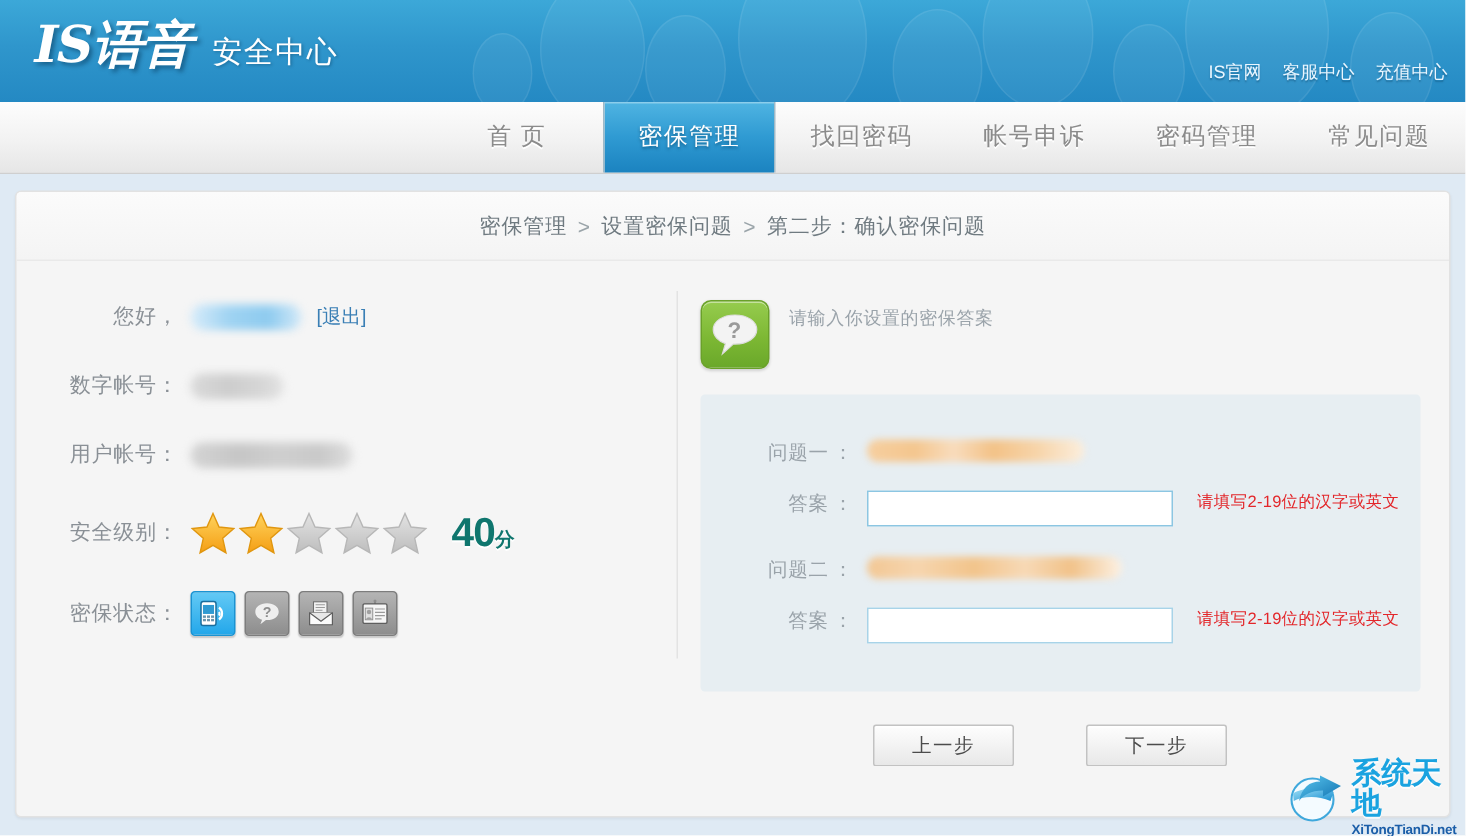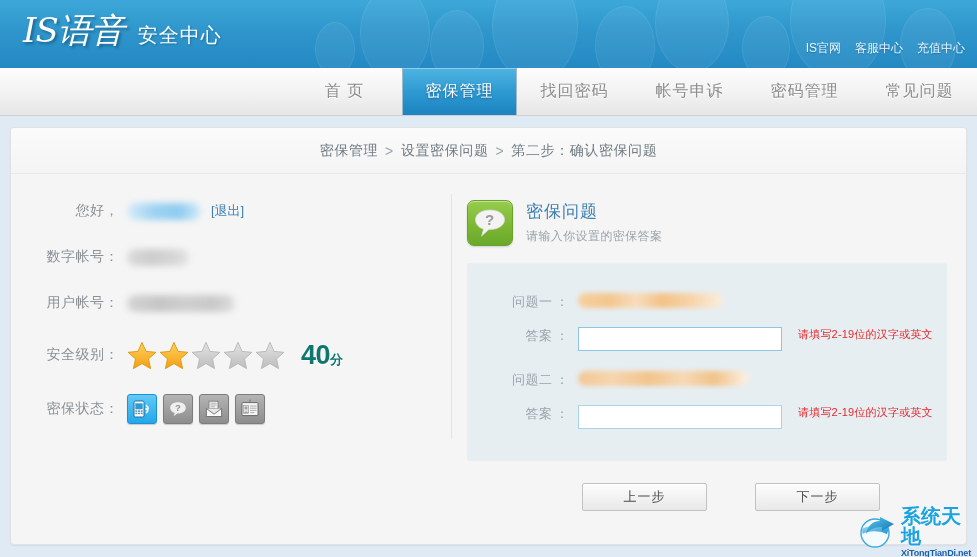--- a/index.html
+++ b/index.html
@@ -32,21 +32,21 @@
   .bubble.b7 { width: 96px;  height: 120px; left: 790px; top: -40px; }
   .bubble.b8 { width: 56px;  height: 74px;  left: 900px; top: 8px; }
   .bubble.b9 { width: 40px;  height: 54px;  left: 315px; top: 22px; }
 
   .logo-wrap {
     position: absolute; left: 23px; top: 8px;
     display: flex; align-items: baseline; gap: 14px;
   }
   .logo-main {
     font-family: "DejaVu Serif", "Liberation Serif", serif;
-    font-weight: normal;
+    font-weight: bold;
     font-style: italic;
     font-size: 34px;
     color: #ffffff;
     letter-spacing: -1px;
     text-shadow: 2px 2px 3px rgba(0,40,70,0.45);
     line-height: 44px;
   }
   .logo-sub {
     font-size: 20px;
     color: #ffffff;
@@ -275,21 +275,21 @@
   }
   .gap-line { height: 20px; }
 
   
   .btn-row {
     display: flex; gap: 48px;
     margin-top: 22px;
     padding-left: 115px;
   }
   .btn {
-    width: 125px; height: 28px;
+    width: 94px; height: 28px;
     background: linear-gradient(180deg, #fdfdfd 0%, #f3f3f3 50%, #e8e8e8 100%);
     border: 1px solid #c2c2c2;
     border-radius: 2px;
     font-size: 13px; color: #4c4c4c;
     letter-spacing: 1px;
     cursor: pointer;
     font-family: "Liberation Sans", sans-serif;
     box-shadow: inset 0 1px 0 #fff;
   }
 
@@ -486,21 +486,20 @@
       <div class="col-right">
 
         <div class="q-head">
           <span class="q-icon">
             <svg width="34" height="32" viewBox="0 0 34 32">
               <path d="M17 3 C8.7 3 2.5 7.1 2.5 12.7 C2.5 17 5.8 20.6 10.6 22.1 L8.6 29 L15.9 22.4 C16.3 22.4 16.6 22.4 17 22.4 C25.3 22.4 31.5 18.3 31.5 12.7 C31.5 7.1 25.3 3 17 3 Z" fill="#f3f3f3" stroke="#dcdcdc" stroke-width="0.8"></path>
               <text x="16.6" y="18" font-size="15" font-weight="bold" fill="#9a9a9a" text-anchor="middle" font-family="Liberation Sans, sans-serif">?</text>
             </svg>
           </span>
           <span>
-            <div class="q-title">密保问题</div>
             <div class="q-desc">请输入你设置的密保答案</div>
           </span>
         </div>
 
         <div class="q-box">
 
           <div class="q-line">
             <span class="q-label"><span>问题一</span><span class="colon">：</span></span>
             <span class="blur-orange one"></span>
           </div>

